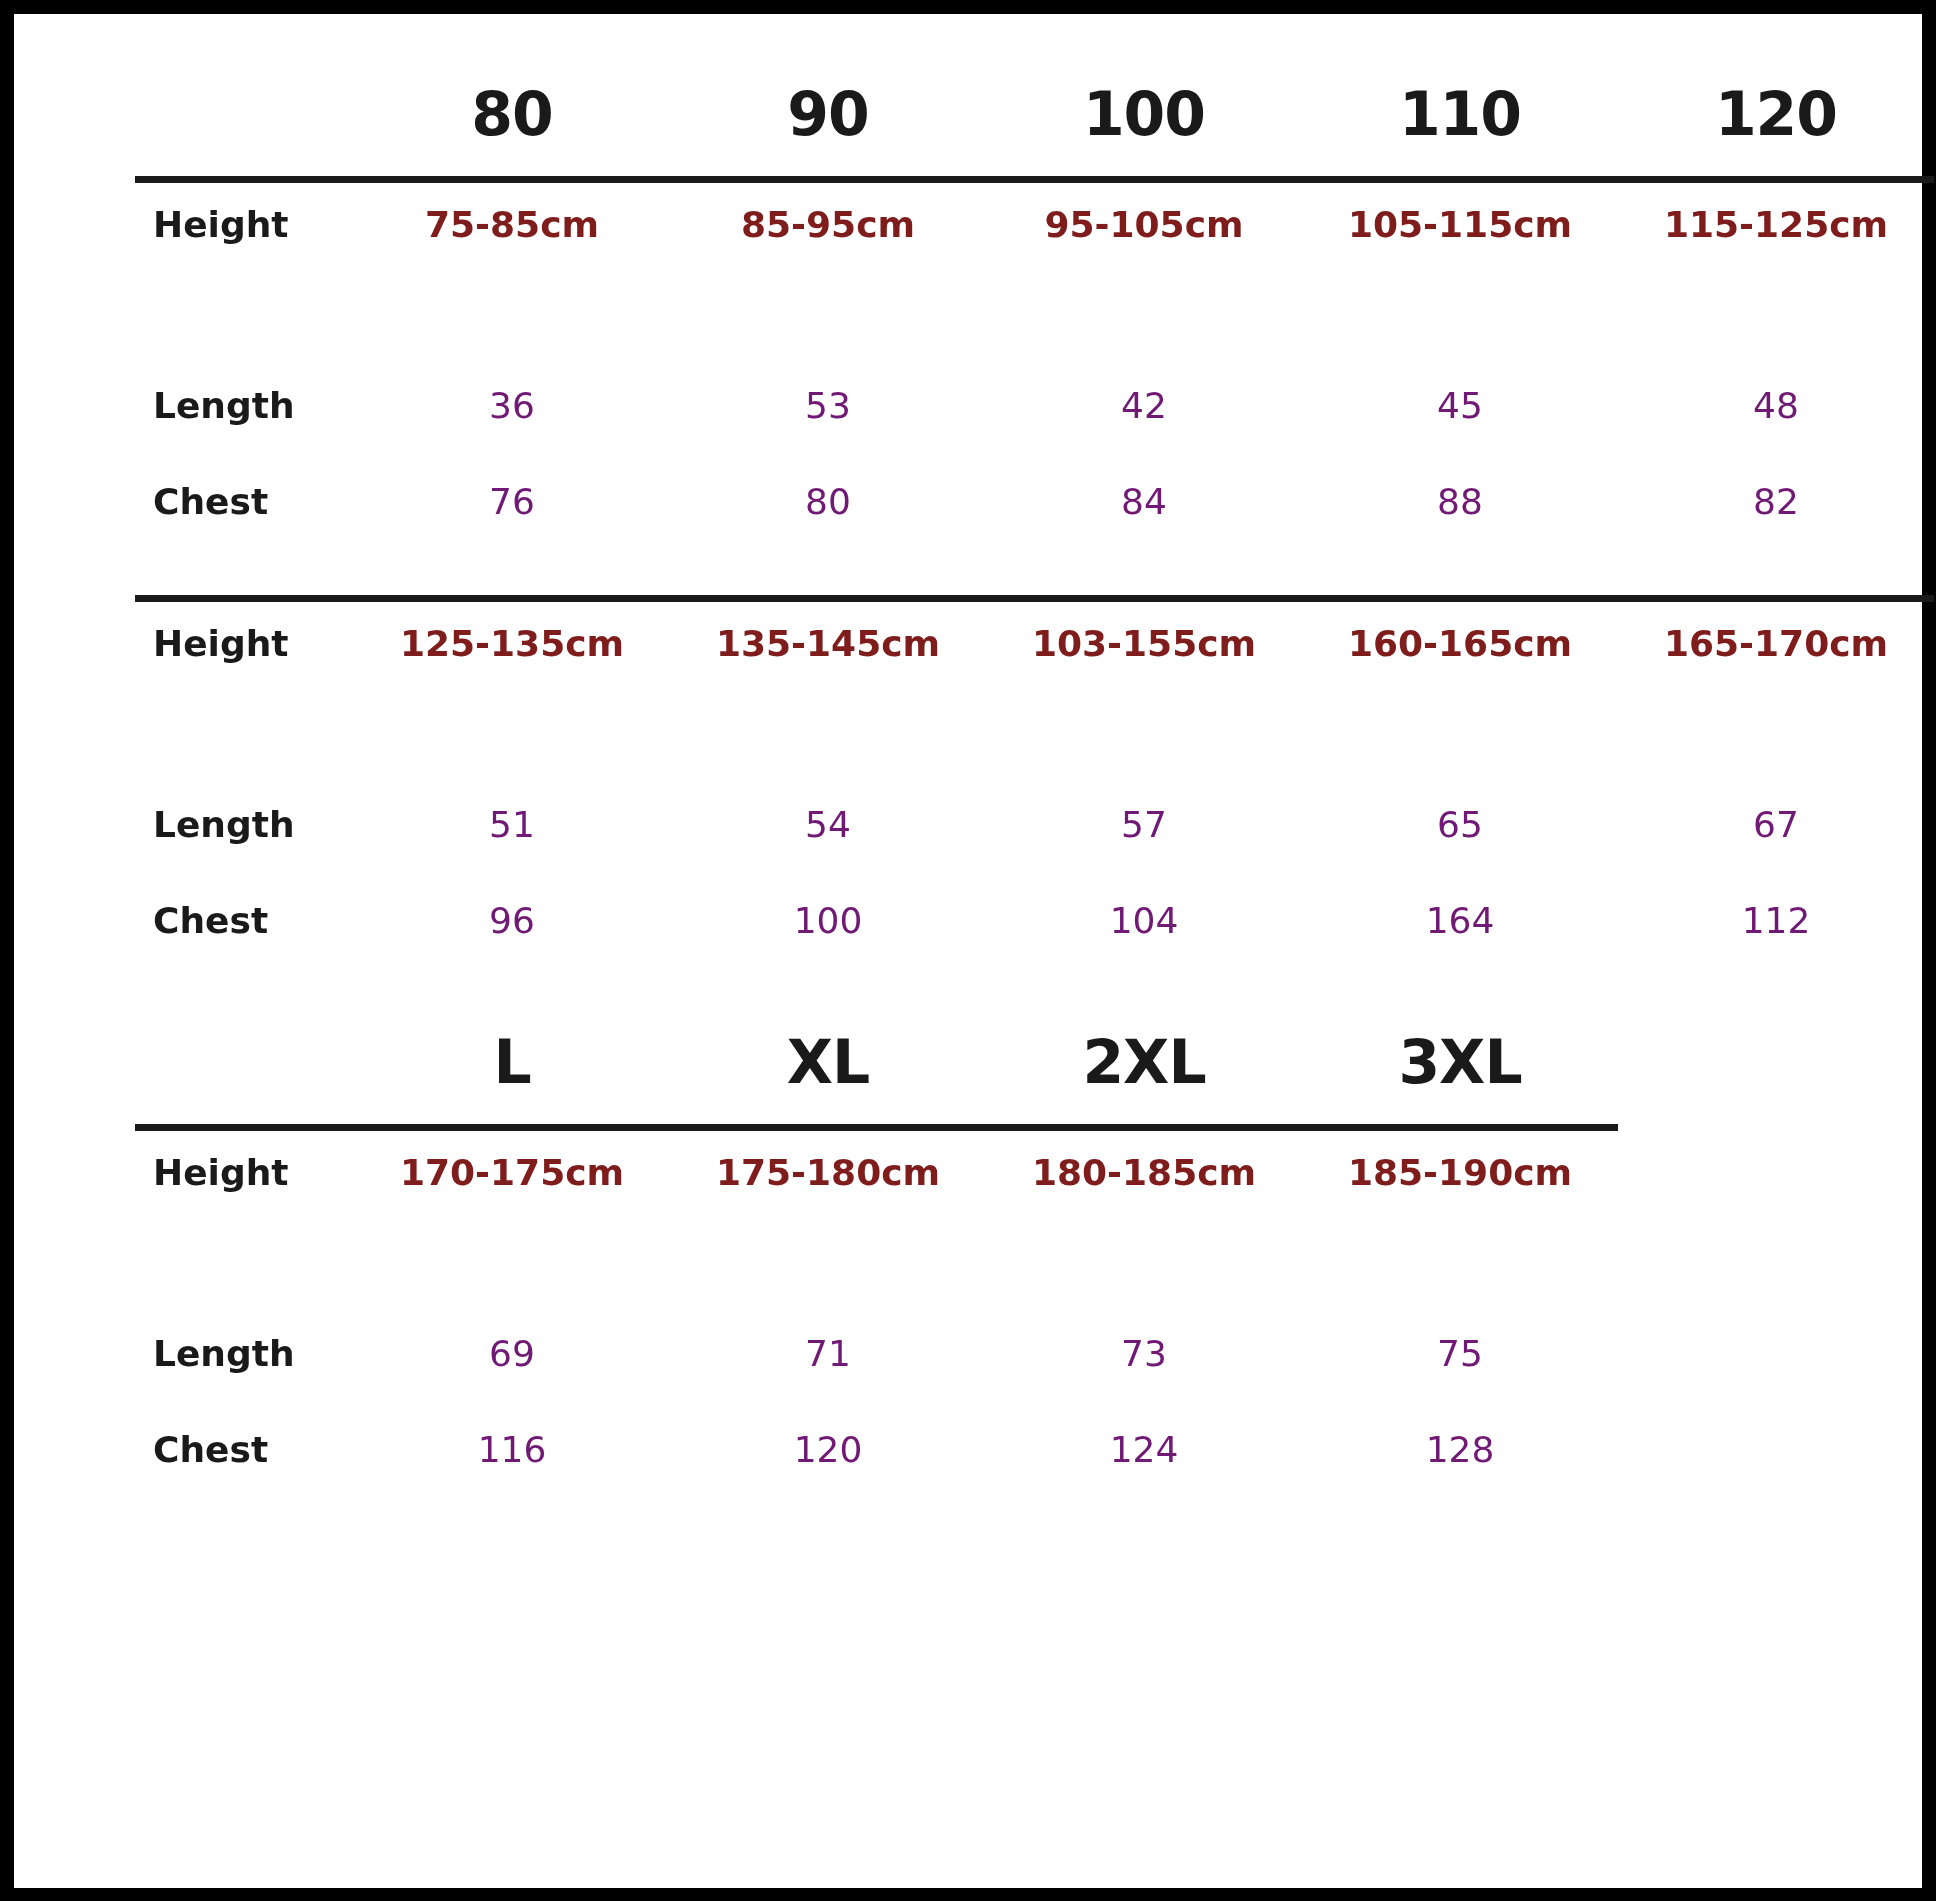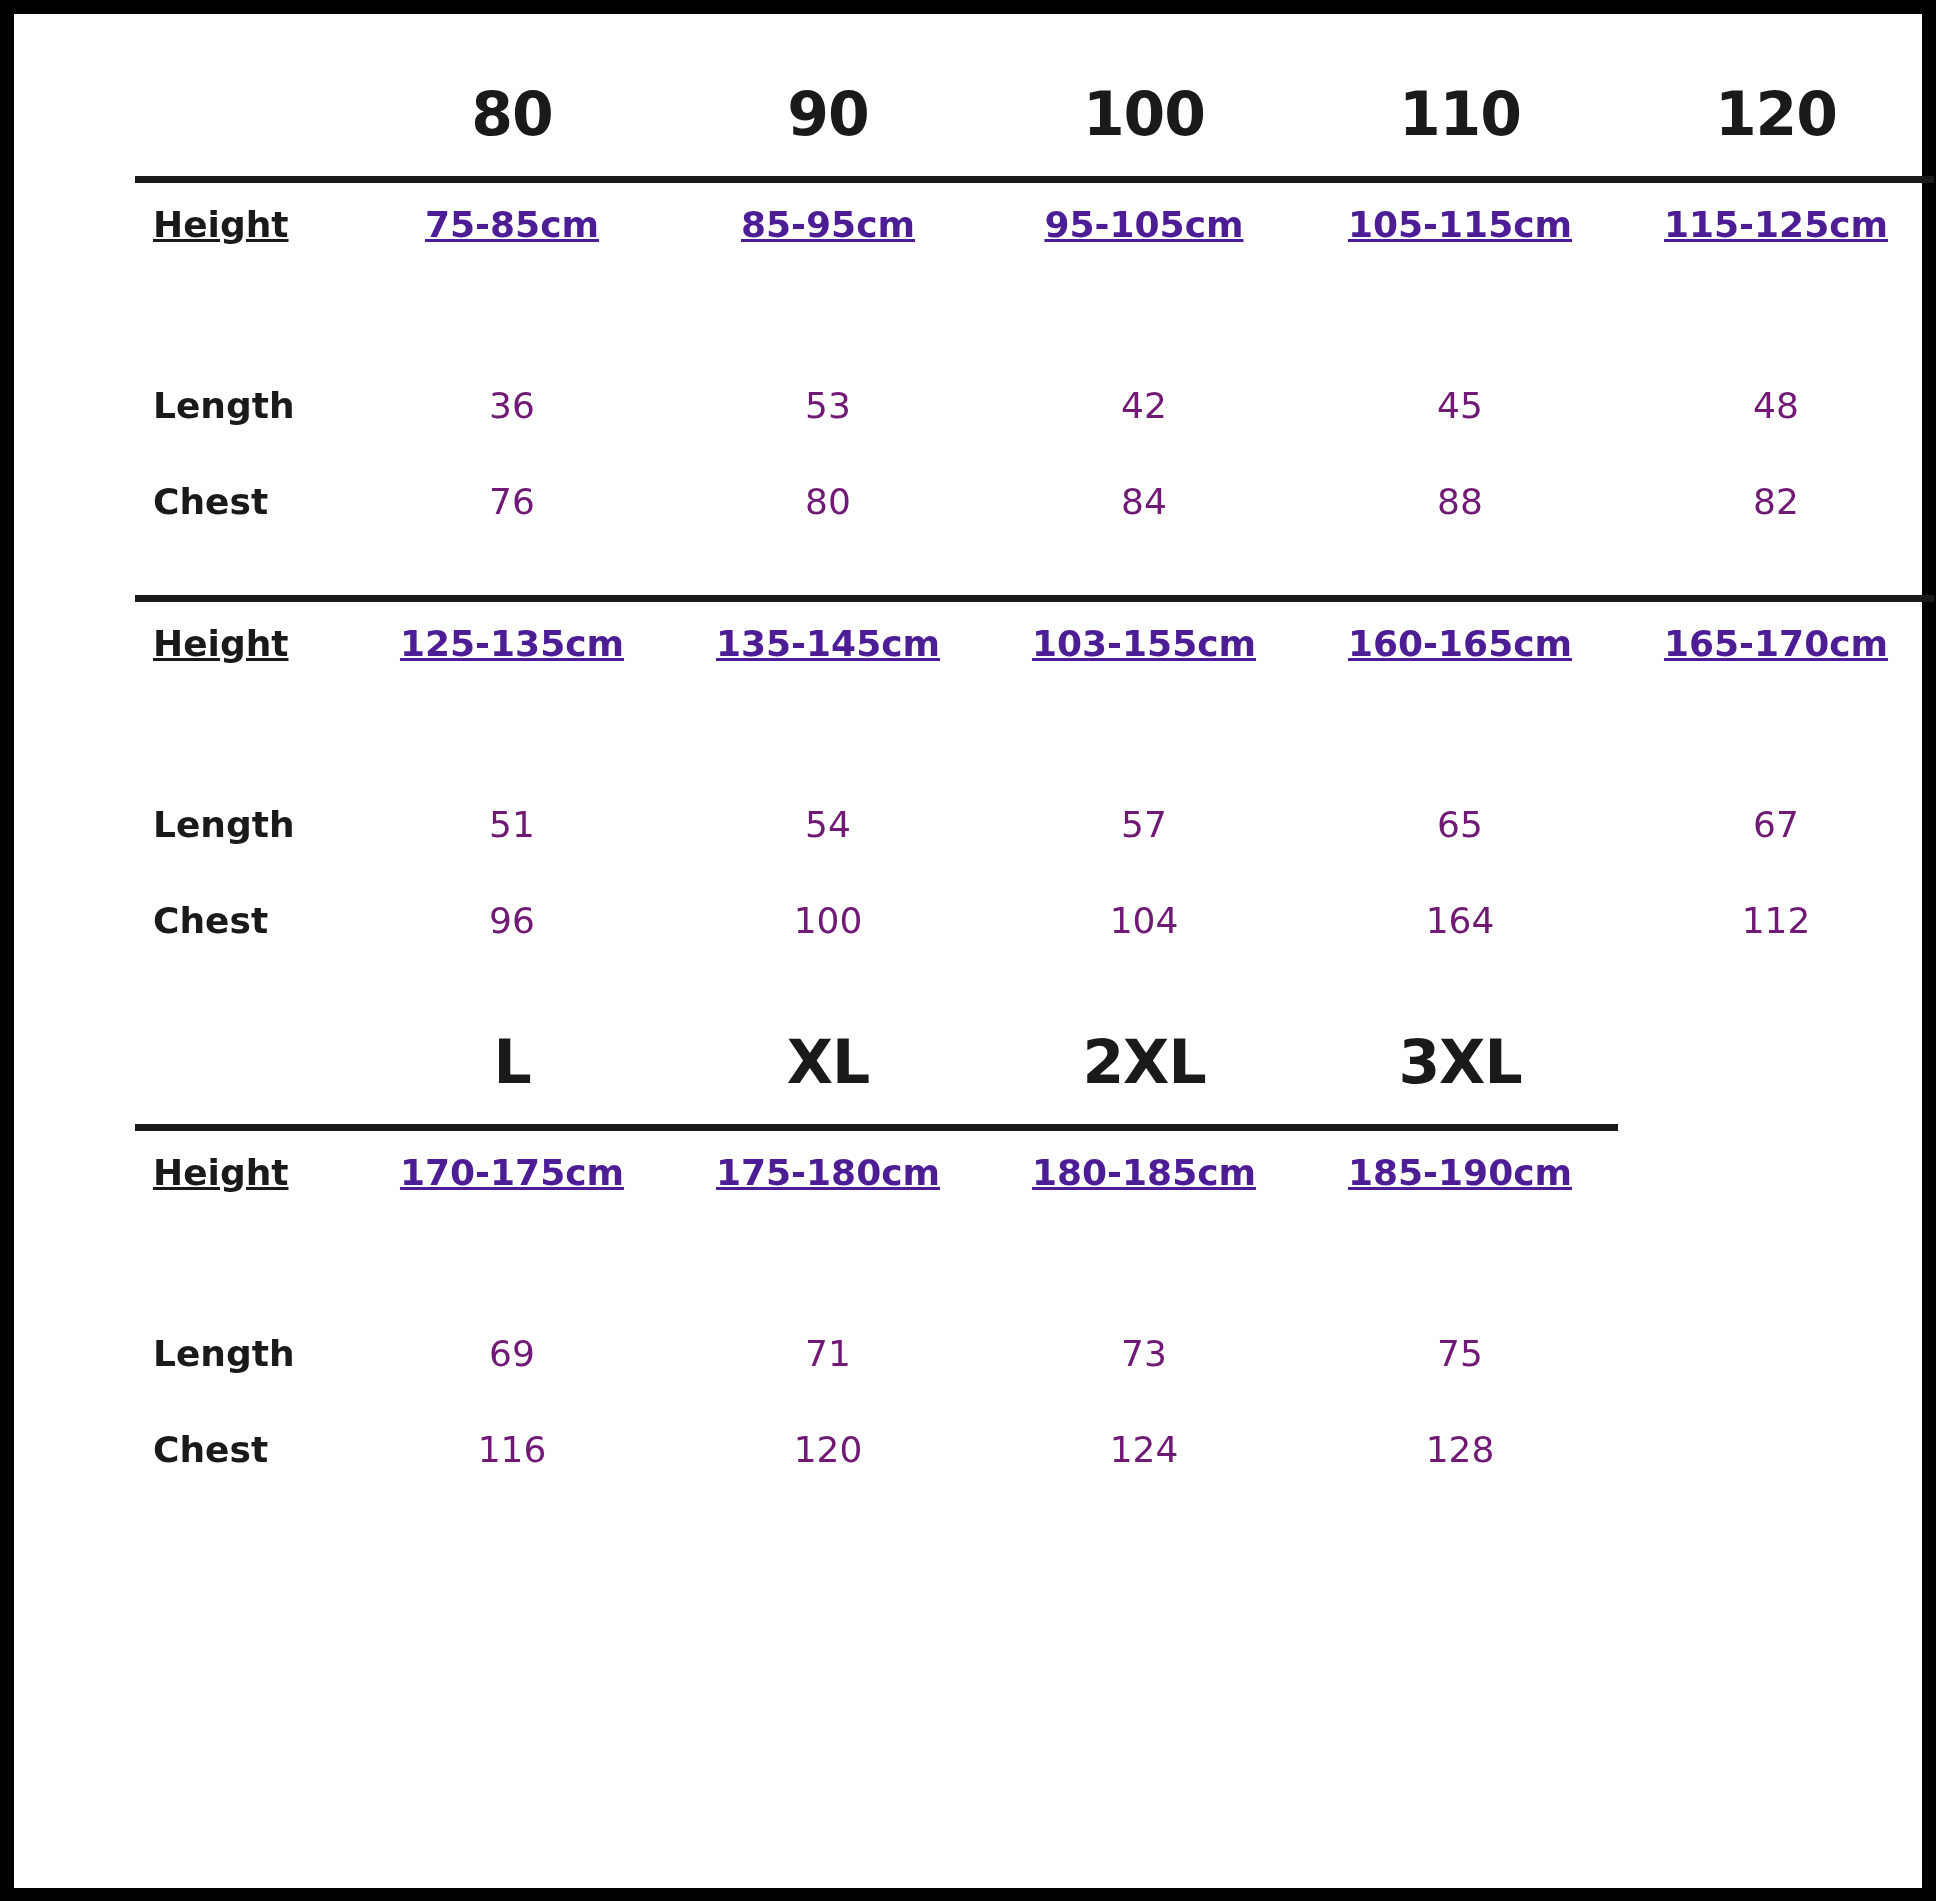--- a/index.html
+++ b/index.html
@@ -78,32 +78,32 @@
     font-weight: bold;
     color: #1a1a1a;
     text-align: left;
     padding-left: 18px !important;
     white-space: nowrap;
   }
   .cell-height {
     text-align: center;
     font-size: 36px;
     font-weight: bold;
-    color: #4c1d95;
+    color: #7f1d1d;
     white-space: nowrap;
   }
   .cell-num {
     text-align: center;
     font-size: 36px;
     font-weight: normal;
     color: #701a75;
   }
 
   .r-header td { height: 96px; }
-  .r-height td { height: 82px; text-decoration: underline; }
+  .r-height td { height: 82px; }
   .gap td { height: 92px; }
   .r-length td { height: 96px; }
   .r-chest td { height: 96px; }
   .block1 { margin-top: 52px; }
   .block2 { margin-top: 46px; }
   .block3 { margin-top: 46px; }
 
   .tbl-wrap { padding-left: 117px; }
 </style>
 </head>

